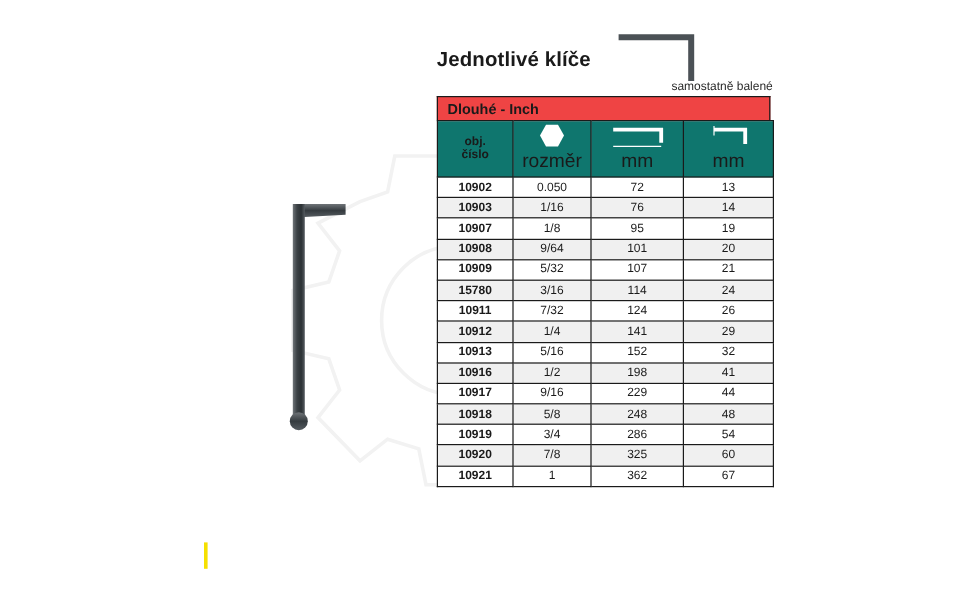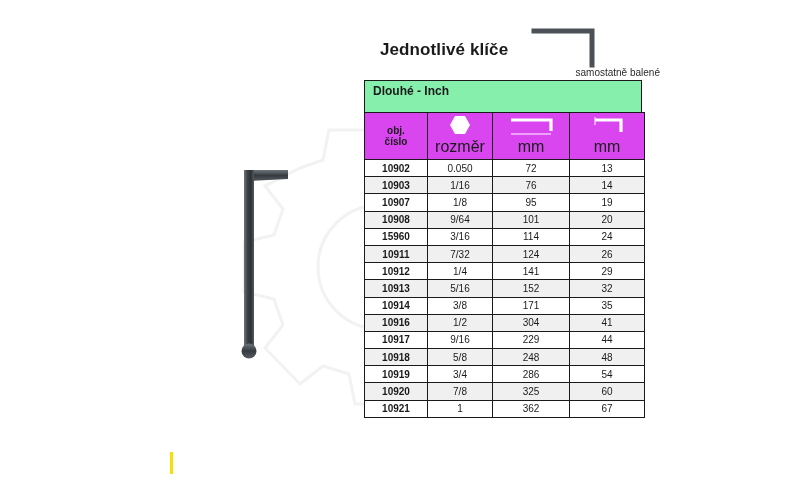--- a/index.html
+++ b/index.html
@@ -42,21 +42,21 @@
     position: absolute;
     left: 228px;
     top: 152px;
     width: 120px;
     height: 230px;
   }
 
   
   .header {
     position: absolute;
-    left: 380px;
+    left: 364px;
     top: 40px;
     width: 280px;
   }
   .title {
     font-size: 17px;
     font-weight: bold;
     color: #1a1a1a;
     letter-spacing: 0.1px;
     margin: 0;
   }
@@ -77,24 +77,24 @@
   }
 
   
   .tablewrap {
     position: absolute;
     left: 364px;
     top: 80px;
     width: 278px;
   }
   .band {
-    background: #86efac;
+    background: #ef4444;
     border: 1px solid #1a1a1a;
     border-bottom: none;
-    height: 32px;
+    height: 20px;
     line-height: 20px;
     padding-left: 8px;
     font-size: 12px;
     font-weight: bold;
     color: #1a1a1a;
     box-sizing: border-box;
   }
   table.spec {
     border-collapse: collapse;
     width: 278px;
@@ -102,21 +102,21 @@
   }
   table.spec td, table.spec th {
     border: 1px solid #1a1a1a;
     padding: 0;
     text-align: center;
     vertical-align: middle;
     font-size: 10px;
     color: #1a1a1a;
   }
   thead td {
-    background: #d946ef;
+    background: #0f766e;
     color: #ffffff;
     height: 46px;
     font-size: 10px;
     font-weight: normal;
     line-height: 1.15;
   }
   thead td .hdr-unit {
     display: block;
     font-size: 16px;
   }
@@ -239,21 +239,27 @@
             <td class="col-len">95</td>
             <td class="col-arm">19</td>
           </tr>
           <tr>
             <td class="col-code">10908</td>
             <td class="col-size">9/64</td>
             <td class="col-len">101</td>
             <td class="col-arm">20</td>
           </tr>
           <tr>
-            <td class="col-code">15960</td>
+            <td class="col-code">10909</td>
+            <td class="col-size">5/32</td>
+            <td class="col-len">107</td>
+            <td class="col-arm">21</td>
+          </tr>
+          <tr>
+            <td class="col-code">15780</td>
             <td class="col-size">3/16</td>
             <td class="col-len">114</td>
             <td class="col-arm">24</td>
           </tr>
           <tr>
             <td class="col-code">10911</td>
             <td class="col-size">7/32</td>
             <td class="col-len">124</td>
             <td class="col-arm">26</td>
           </tr>
@@ -263,29 +269,23 @@
             <td class="col-len">141</td>
             <td class="col-arm">29</td>
           </tr>
           <tr>
             <td class="col-code">10913</td>
             <td class="col-size">5/16</td>
             <td class="col-len">152</td>
             <td class="col-arm">32</td>
           </tr>
           <tr>
-            <td class="col-code">10914</td>
-            <td class="col-size">3/8</td>
-            <td class="col-len">171</td>
-            <td class="col-arm">35</td>
-          </tr>
-          <tr>
             <td class="col-code">10916</td>
             <td class="col-size">1/2</td>
-            <td class="col-len">304</td>
+            <td class="col-len">198</td>
             <td class="col-arm">41</td>
           </tr>
           <tr>
             <td class="col-code">10917</td>
             <td class="col-size">9/16</td>
             <td class="col-len">229</td>
             <td class="col-arm">44</td>
           </tr>
           <tr>
             <td class="col-code">10918</td>

